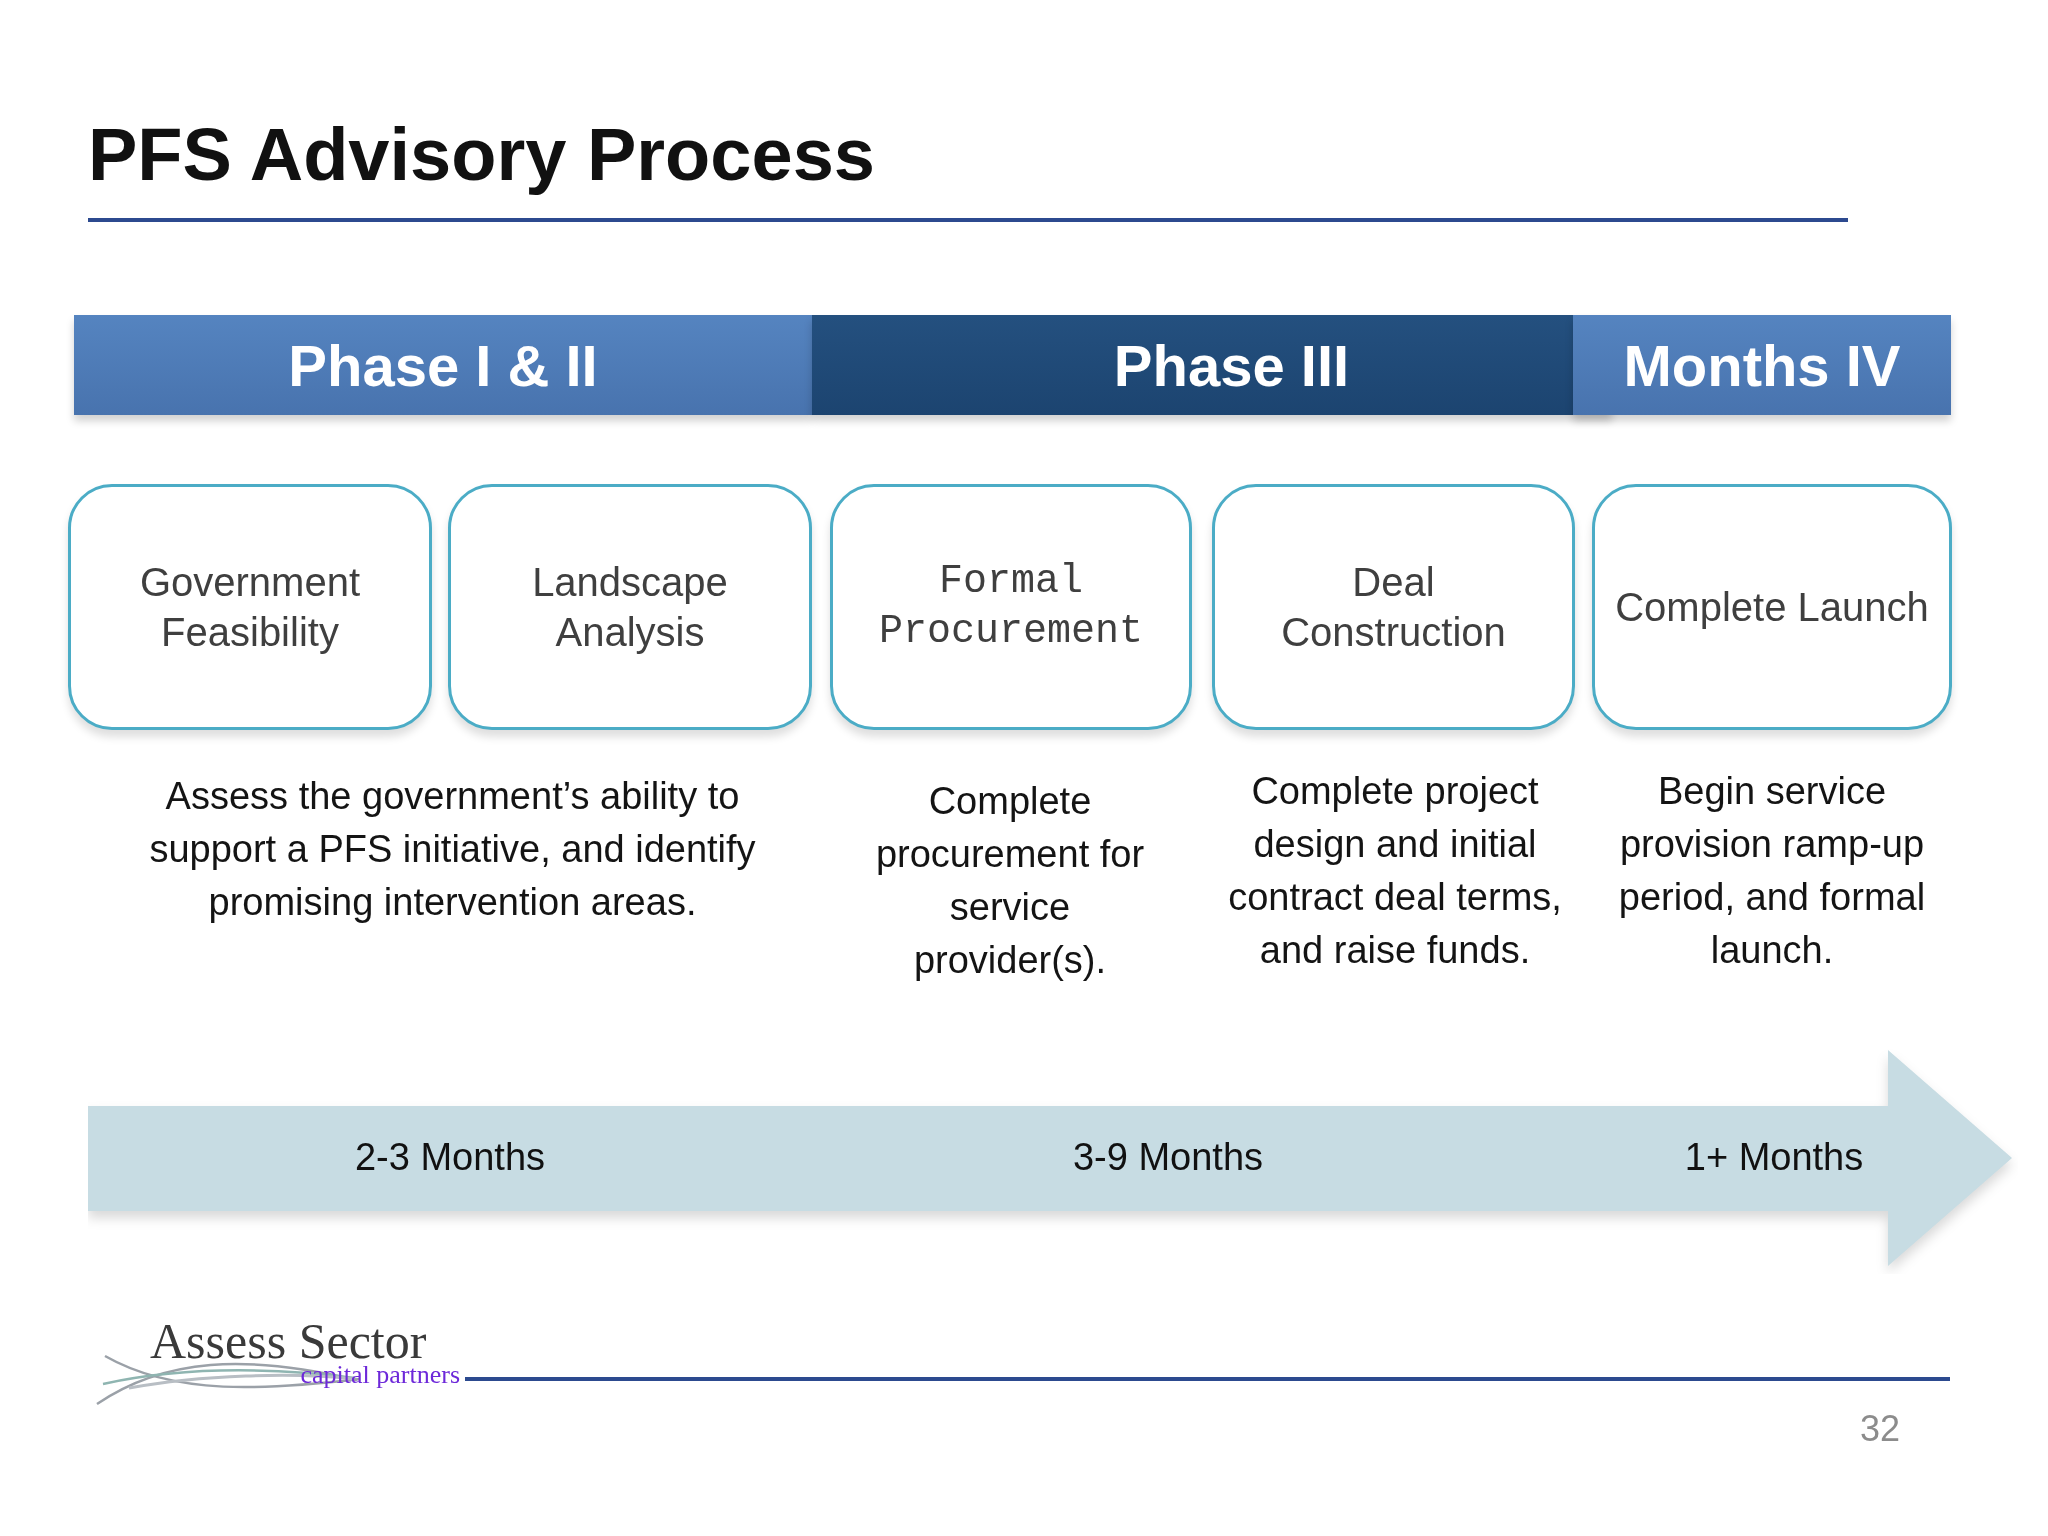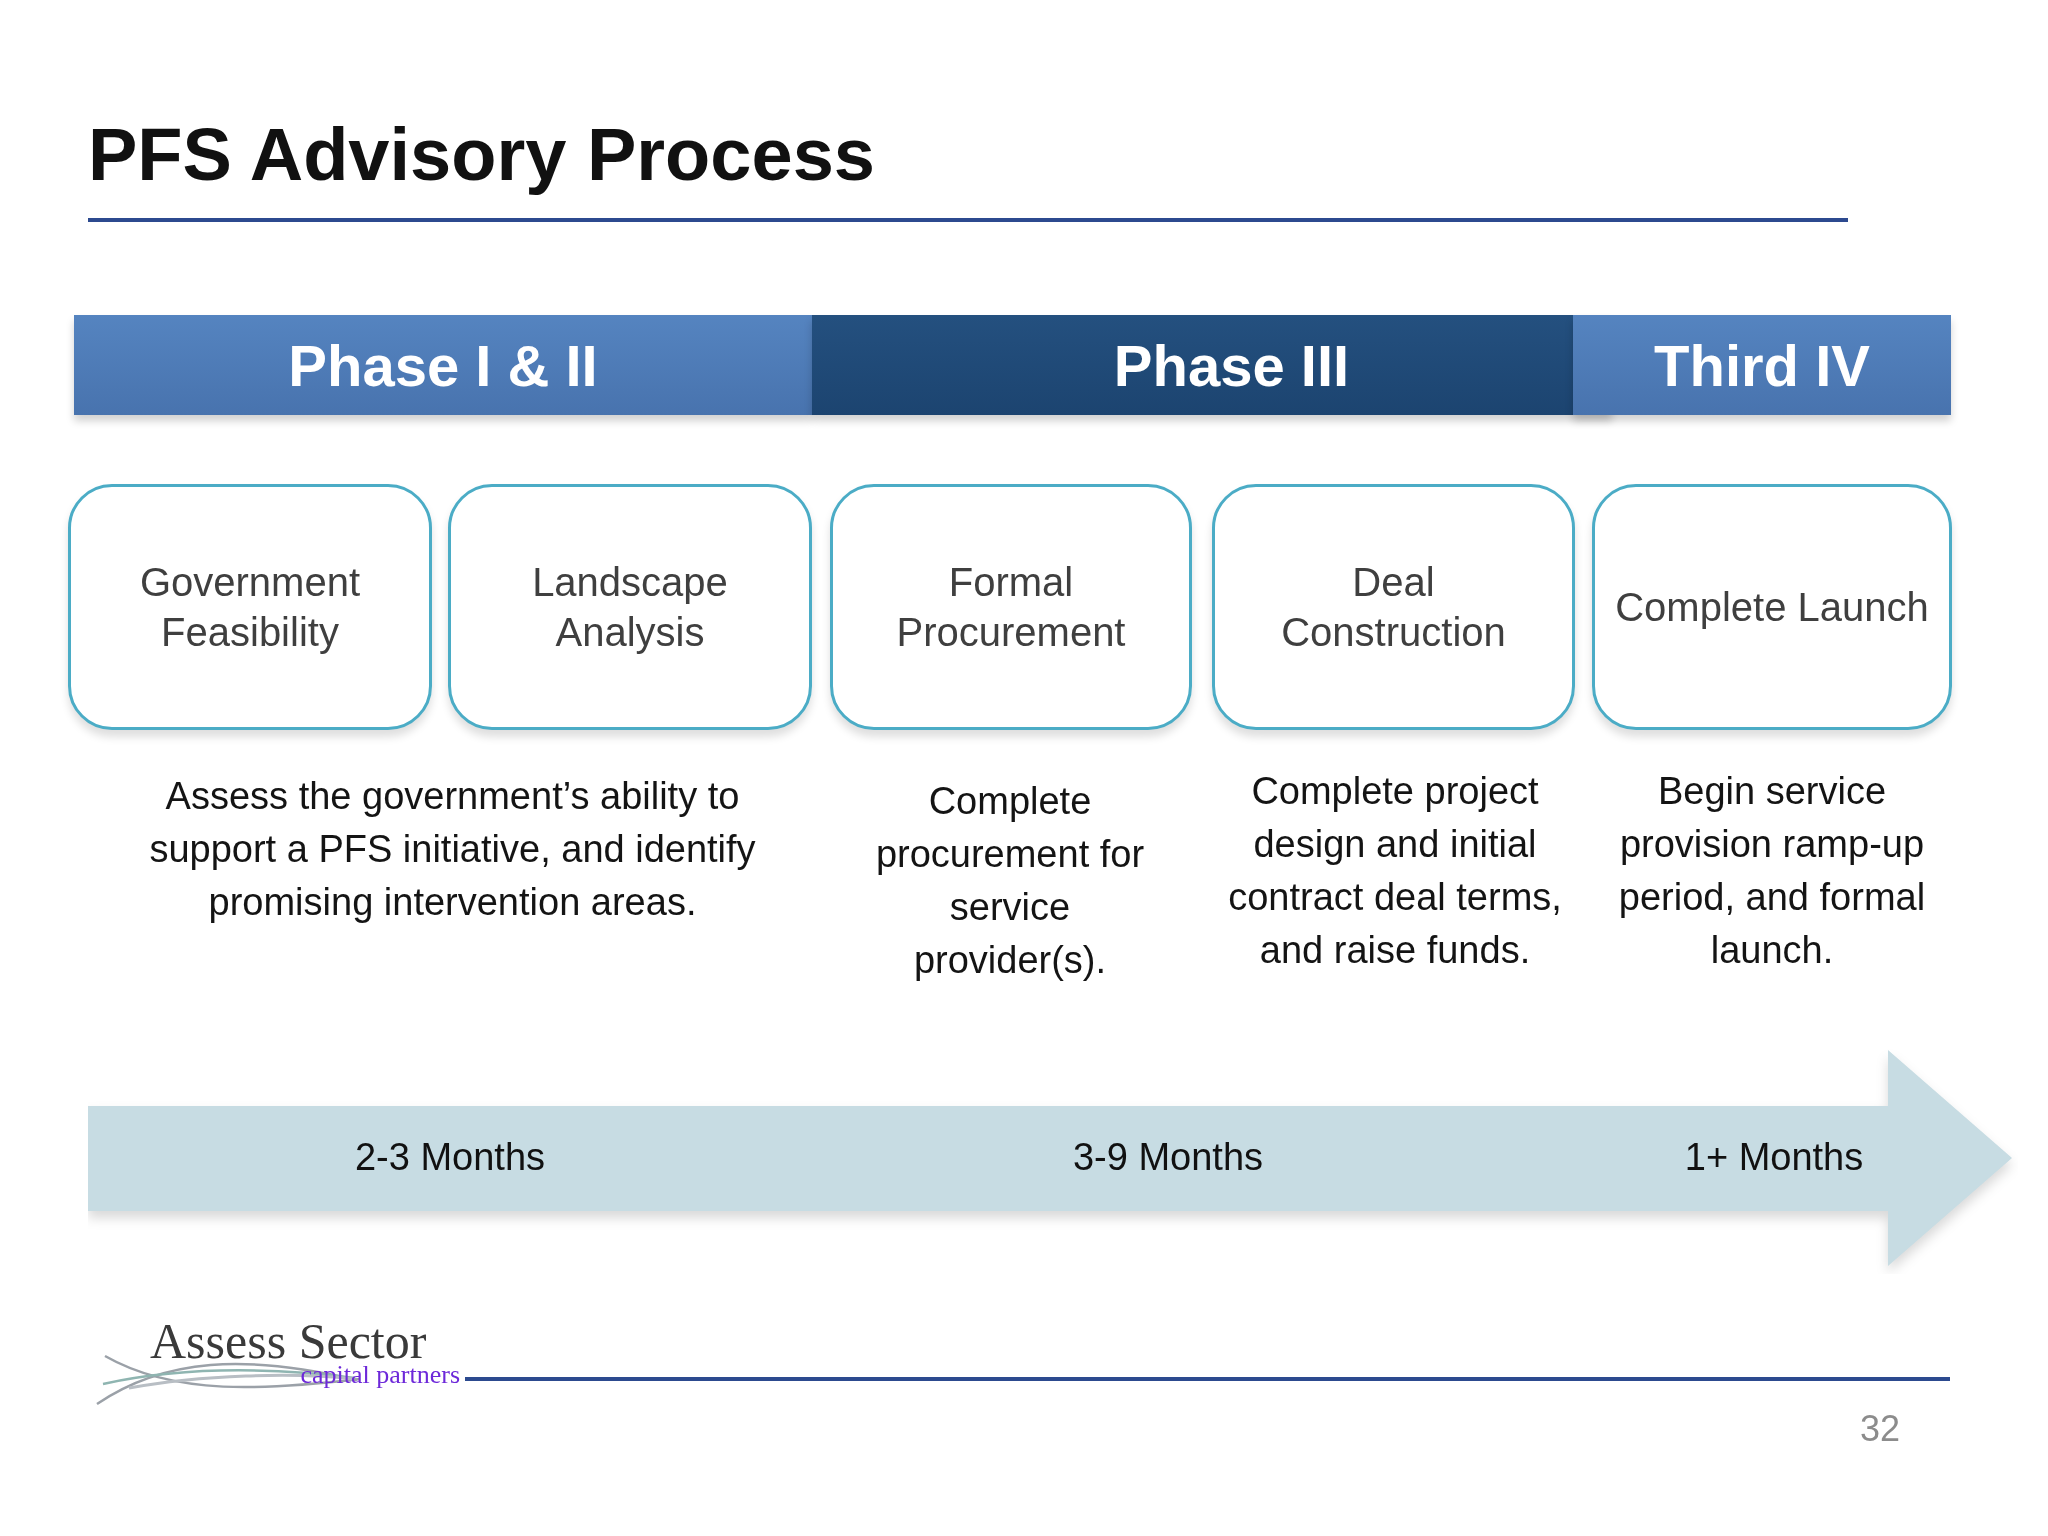--- a/index.html
+++ b/index.html
@@ -33,21 +33,21 @@
   
   .step-box{
     position:absolute;top:484px;height:240px;
     background:#fff;border:3px solid #4BACC6;border-radius:44px;
     box-shadow:0 7px 9px rgba(0,0,0,0.13);
     display:flex;align-items:center;justify-content:center;
     text-align:center;color:#3F3F3F;font-size:40px;line-height:50px;
   }
   .b1{left:68px;width:358px;}
   .b2{left:448px;width:358px;}
-  .b3{left:830px;width:356px;}
+  .b3{left:830px;width:356px;font-family:Liberation Mono, monospace;}
   .b4{left:1212px;width:357px;}
   .b5{left:1592px;width:354px;}
 
   
   .desc{
     position:absolute;color:#141414;font-size:38px;line-height:53px;
     text-align:center;
   }
   .d12{left:95px;top:770px;width:715px;}
   .d3 {left:845px;top:775px;width:330px;}
@@ -89,21 +89,21 @@
   <div class="title">PFS Advisory Process</div>
   <div class="title-rule"></div>
 
   <div class="phase-seg seg-12">
     <span>Phase I &amp; II</span>
   </div>
   <div class="phase-seg seg-3">
     <span>Phase III</span>
   </div>
   <div class="phase-seg seg-4">
-    <span>Third IV</span>
+    <span>Months IV</span>
   </div>
 
   <div class="step-box b1">
     <span class="preline">Government
 Feasibility</span>
   </div>
   <div class="step-box b2">
     <span class="preline">Landscape
 Analysis</span>
   </div>

